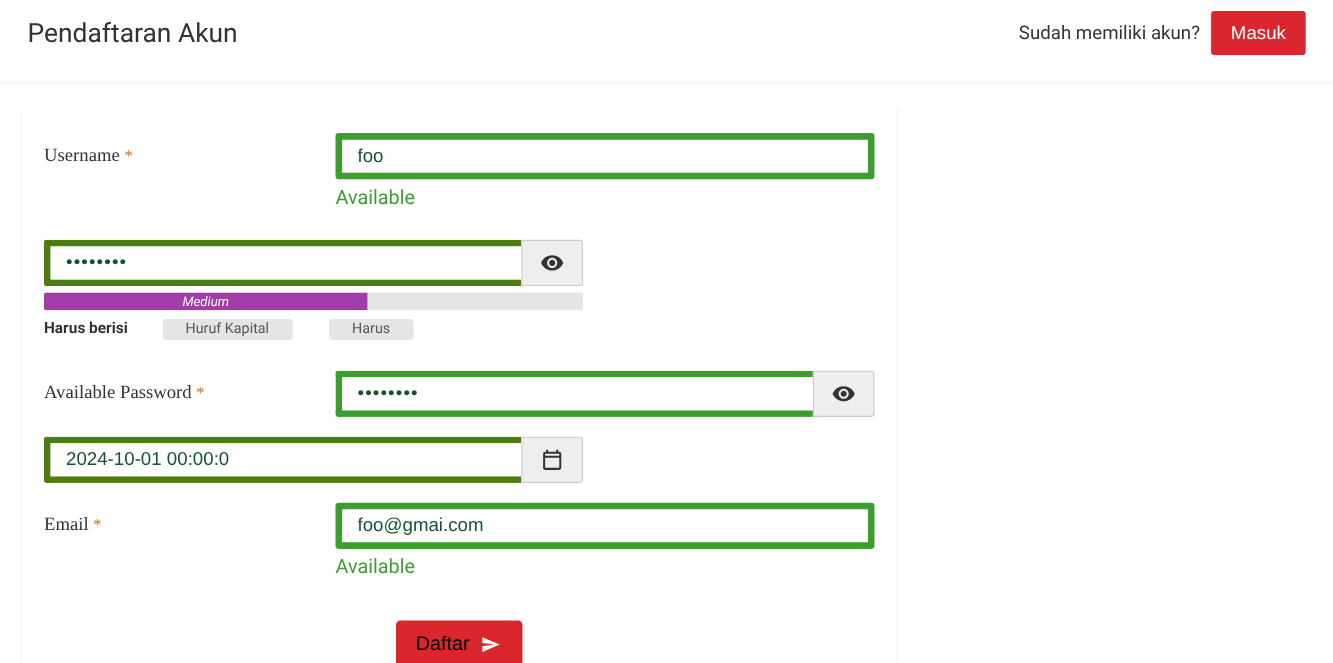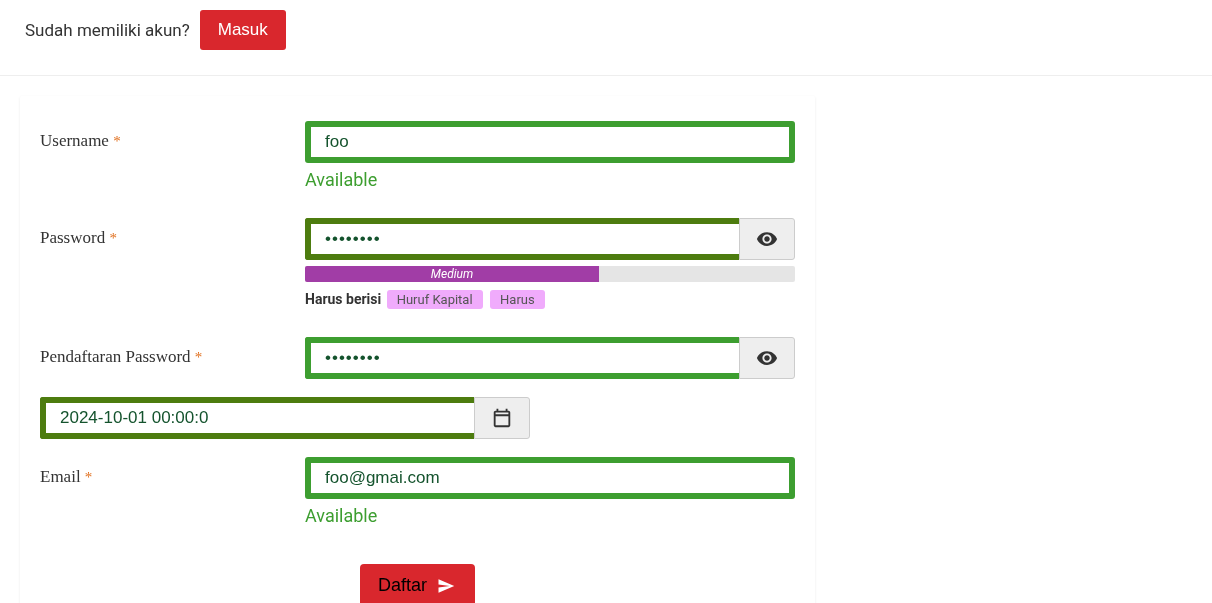--- a/index.html
+++ b/index.html
@@ -138,26 +138,27 @@
       line-height: 16px;
     }
     .requirements {
       margin-top: 8px;
       font-size: 14px;
       color: #333;
     }
     .req-label { font-weight: bold; margin-right: 2px;}
     .tag {
       display: inline-block;
-      background: #f0abfc;
+      background: #e5e5e5;
       color: #555;
-      padding: 2px 10px;
+      padding: 2px 21px;
       border-radius: 3px;
       margin-right: 4px;
       font-size: 13px;
+      margin-left: 26px;
     }
     .submit-row {
       margin-top: 10px;
     }
     .submit-btn {
       background: #d9272d;
       color: #000000;
       border: none;
       padding: 11px 18px;
       font-size: 18px;
@@ -170,20 +171,21 @@
     }
     .submit-btn svg { width: 22px; height: 18px; fill: #fff; }
     input[type="password"] {
       letter-spacing: 1px;
     }
   </style>
 </head>
 <body>
 
 <div class="header">
+  <h1 class="page-title">Pendaftaran Akun</h1>
   <div class="header-right">
     <span class="already-text">Sudah memiliki akun?</span>
     <button class="btn-danger">Masuk</button>
   </div>
 </div>
 
 <div class="content-wrap">
   <div class="card">
 
     <div class="form-row">
@@ -191,24 +193,20 @@
         <span>Username</span>
         <span class="required">*</span>
       </div>
       <div class="field-col">
         <input type="text" class="input valid" value="foo" style="">
         <div class="hint success">Available</div>
       </div>
     </div>
 
     <div class="form-row">
-      <div class="label-col">
-        <span>Password</span>
-        <span class="required">*</span>
-      </div>
       <div class="field-col">
         <div class="input-group">
           <input type="password" class="input" value="••••••••" style="">
           <div class="addon-btn">
             <svg viewBox="0 0 24 24">
                 <path d="M12 4.5C7 4.5 2.73 7.61 1 12c1.73 4.39 6 7.5 11 7.5s9.27-3.11 11-7.5c-1.73-4.39-6-7.5-11-7.5zM12 17c-2.76 0-5-2.24-5-5s2.24-5 5-5 5 2.24 5 5-2.24 5-5 5zm0-8c-1.66 0-3 1.34-3 3s1.34 3 3 3 3-1.34 3-3-1.34-3-3-3z"></path>
               </svg>
           </div>
         </div>
         <div class="strength-bar">
@@ -219,21 +217,21 @@
         <div class="requirements">
           <span class="req-label">Harus berisi</span>
           <span class="tag">Huruf Kapital</span>
           <span class="tag">Harus</span>
         </div>
       </div>
     </div>
 
     <div class="form-row tight">
       <div class="label-col">
-        <span>Pendaftaran Password</span>
+        <span>Available Password</span>
         <span class="required">*</span>
       </div>
       <div class="field-col">
         <div class="input-group">
           <input type="password" class="input valid" value="••••••••" style="">
           <div class="addon-btn">
             <svg viewBox="0 0 24 24">
                 <path d="M12 4.5C7 4.5 2.73 7.61 1 12c1.73 4.39 6 7.5 11 7.5s9.27-3.11 11-7.5c-1.73-4.39-6-7.5-11-7.5zM12 17c-2.76 0-5-2.24-5-5s2.24-5 5-5 5 2.24 5 5-2.24 5-5 5zm0-8c-1.66 0-3 1.34-3 3s1.34 3 3 3 3-1.34 3-3-1.34-3-3-3z"></path>
               </svg>
           </div>

